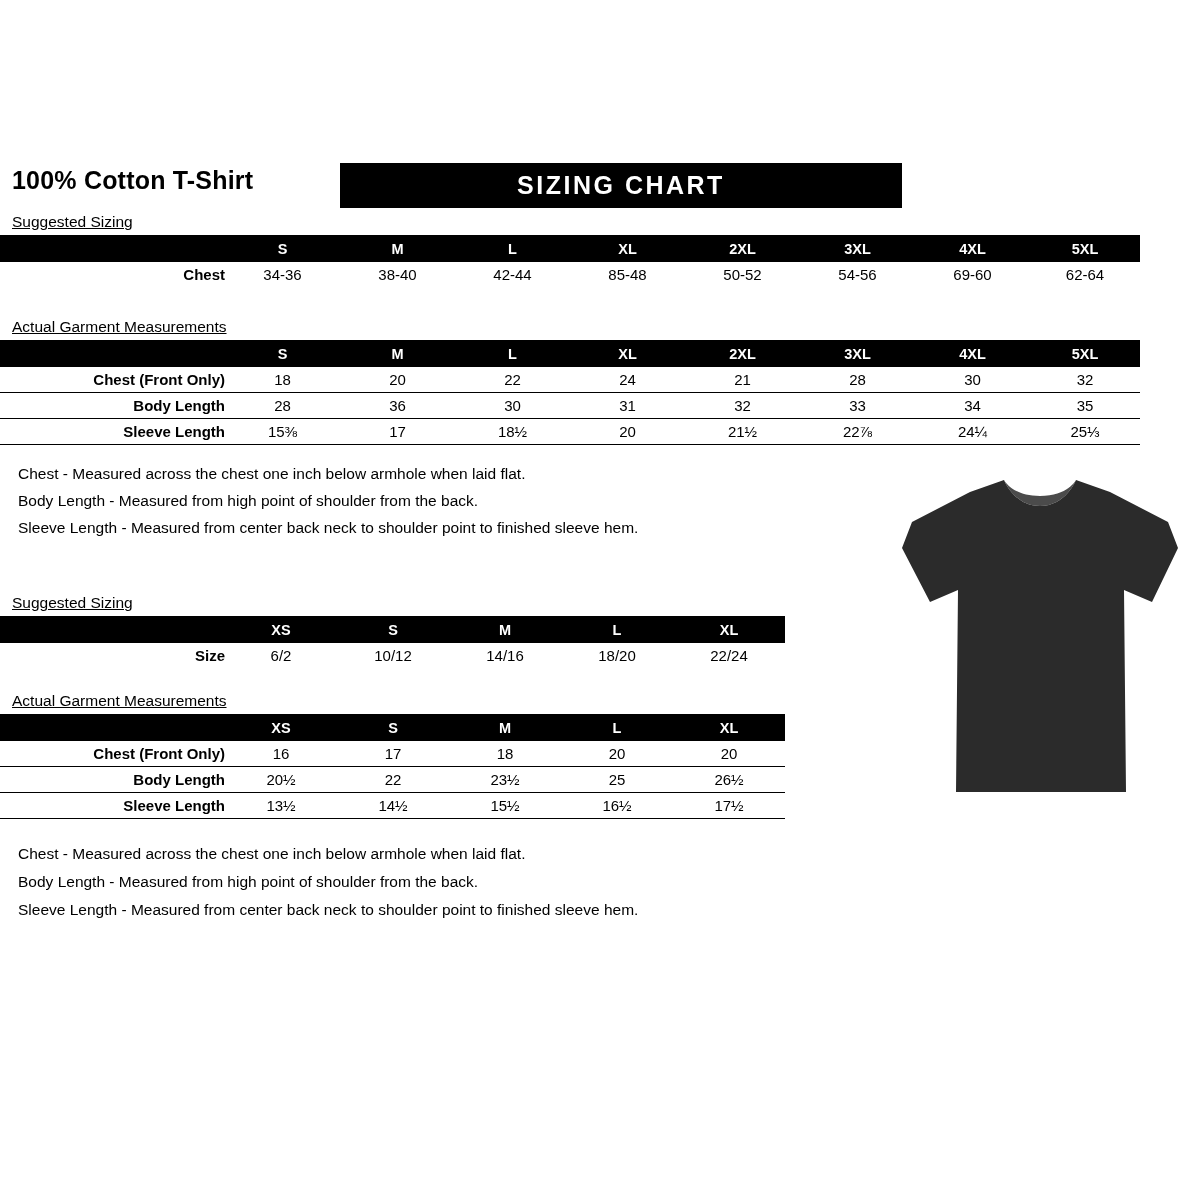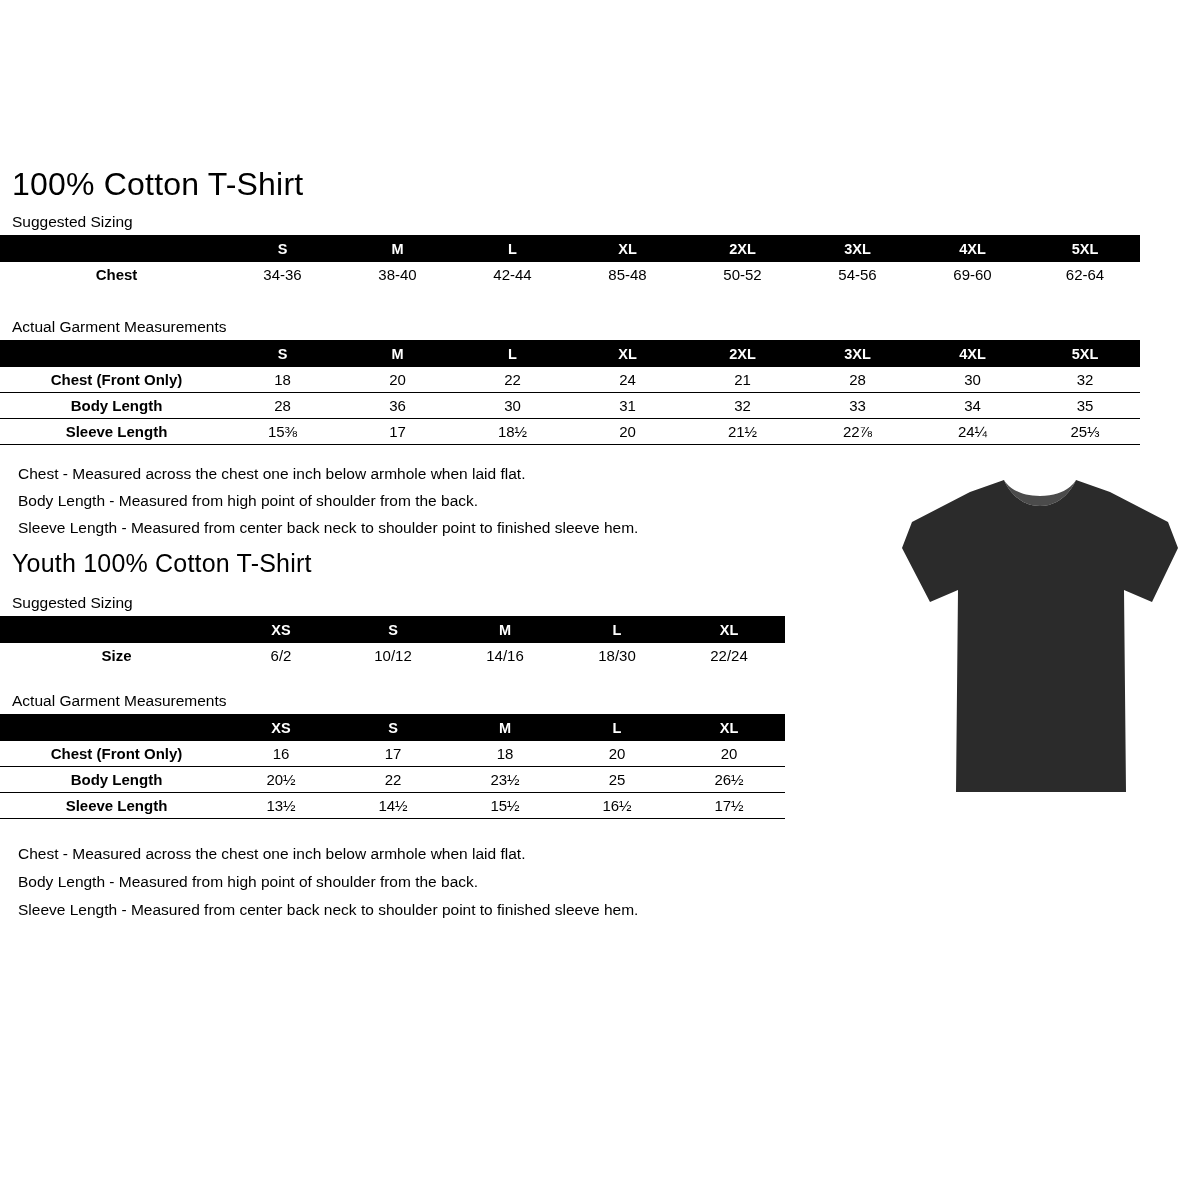--- a/index.html
+++ b/index.html
@@ -20,22 +20,22 @@
     left: 0; top: 0;
     width: 1200px;
     height: 1200px;
   }
 
   
   .adult-title {
     position: absolute;
     left: 12px;
     top: 166px;
-    font-size: 32px;
-    font-weight: 400;
+    font-size: 25px;
+    font-weight: 700;
     letter-spacing: 0.2px;
     white-space: nowrap;
     text-align: center;
   }
   .youth-title {
     position: absolute;
     left: 12px;
     top: 549px;
     font-size: 25px;
     font-weight: 400;
@@ -63,20 +63,21 @@
     font-size: 25px;
     font-weight: bold;
     letter-spacing: 2.5px;
   }
 
   
   .caption {
     position: absolute;
     font-size: 15.5px;
     white-space: nowrap;
+    text-decoration: underline;
   }
 
   
   table.sz {
     position: absolute;
     border-collapse: collapse;
     table-layout: fixed;
     font-size: 15px;
   }
   table.sz th, table.sz td {
@@ -91,21 +92,21 @@
     background: #000000;
     color: #ffffff;
     font-weight: bold;
     font-size: 14.5px;
     height: 27px;
   }
   table.sz thead th.rowhead {
     background: #000000;
   }
   table.sz td.rowlabel {
-    text-align: center;
+    text-align: right;
     padding-left: 8px;
     font-weight: bold;
     font-size: 15px;
   }
   table.sz tbody tr.ruled td {
     border-bottom: 1.3px solid #000000;
   }
 
   
   .note {
@@ -123,20 +124,23 @@
     height: 340px;
   }
 </style>
 </head>
 <body>
 
 <div class="page">
 
   <div class="adult-title">100% Cotton T-Shirt</div>
 
+  <div class="banner">
+    <div class="banner-text">SIZING CHART</div>
+  </div>
 
   <div class="caption" style="left:12px; top:213px;">Suggested Sizing</div>
 
   <table class="sz" style="left:0px; top:235px; width:1140px;">
     <colgroup>
       <col style="width:225px">
         <col style="width:115px">
         <col style="width:115px">
         <col style="width:115px">
       <col style="width:115px">
@@ -234,21 +238,20 @@
         <td>24¼</td>
         <td>25⅓</td>
       </tr>
     </tbody>
   </table>
 
   <div class="note" style="left:18px; top:465px;">Chest - Measured across the chest one inch below armhole when laid flat.</div>
   <div class="note" style="left:18px; top:492px;">Body Length - Measured from high point of shoulder from the back.</div>
   <div class="note" style="left:18px; top:519px;">Sleeve Length - Measured from center back neck to shoulder point to finished sleeve hem.</div>
 
-  <div class="youth-title">Youth 100% Cotton T-Shirt</div>
 
   <div class="caption" style="left:12px; top:594px;">Suggested Sizing</div>
 
   <table class="sz" style="left:0px; top:616px; width:785px;">
     <colgroup>
       <col style="width:225px">
         <col style="width:112px">
         <col style="width:112px">
         <col style="width:112px">
         <col style="width:112px">
@@ -263,21 +266,21 @@
         <th>L</th>
         <th>XL</th>
       </tr>
     </thead>
     <tbody>
       <tr>
         <td class="rowlabel">Size</td>
         <td>6/2</td>
         <td>10/12</td>
         <td>14/16</td>
-        <td>18/30</td>
+        <td>18/20</td>
         <td>22/24</td>
       </tr>
     </tbody>
   </table>
 
   <div class="caption" style="left:12px; top:692px;">Actual Garment Measurements</div>
 
   <table class="sz" style="left:0px; top:714px; width:785px;">
     <colgroup>
       <col style="width:225px">

